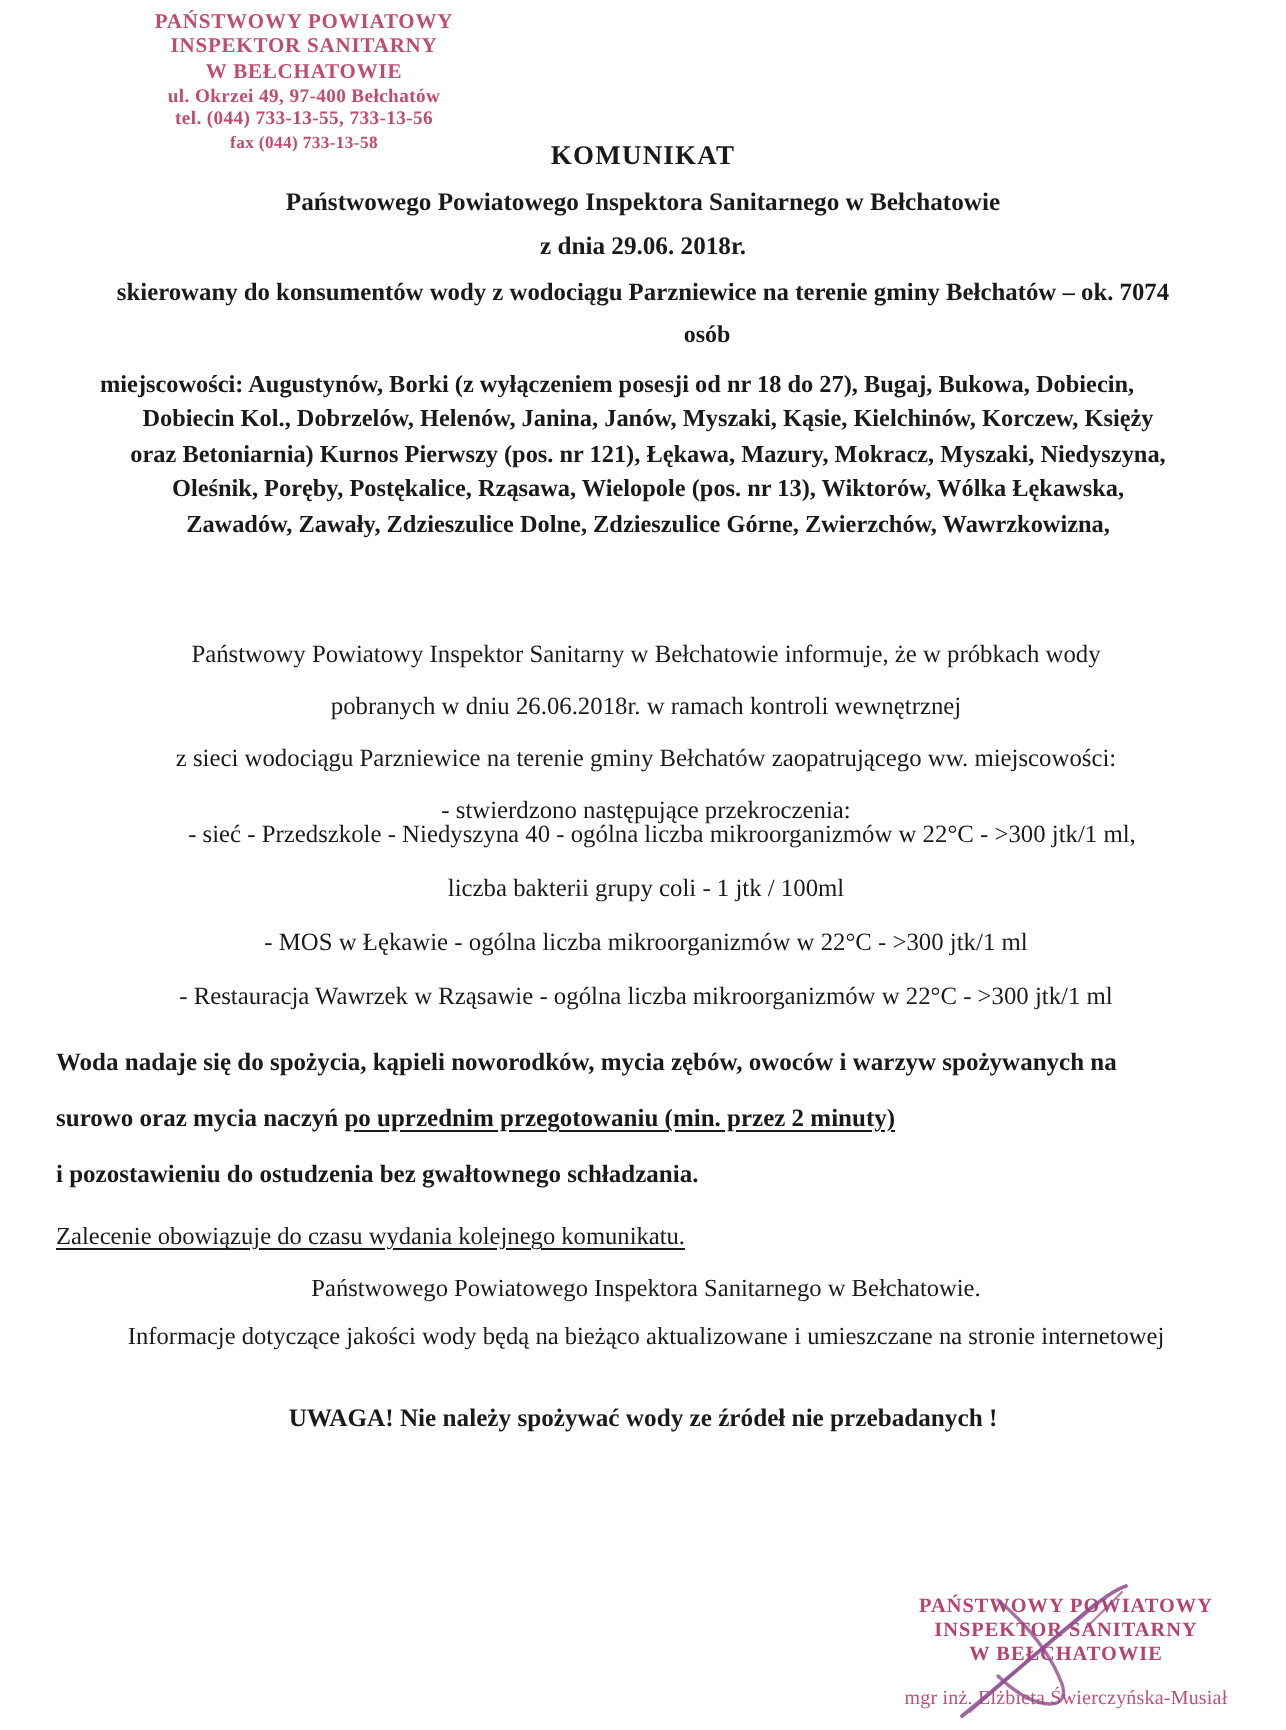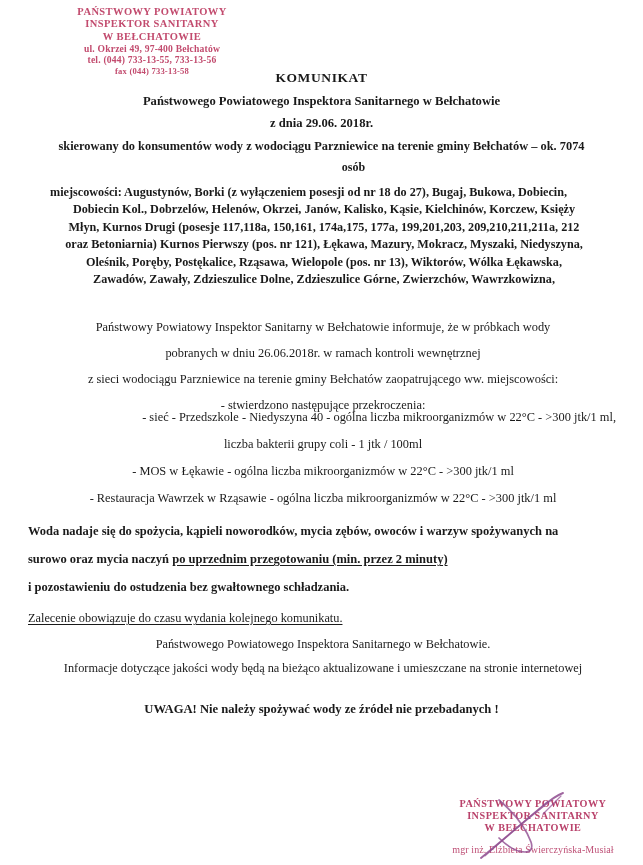--- a/index.html
+++ b/index.html
@@ -143,21 +143,21 @@
     top: 404px;
     width: 586px;
     text-align: center;
     font-size: 12.4px;
     line-height: 27px;
   }
   .findings .ln {
     white-space: nowrap;
   }
   .findings .ln.f1 {
-    text-align: right;
+    text-align: center;
     padding-left: 16px;
   }
   .findings .ln.f2 {
     text-align: center;
   }
 
   
   .advisory {
     position: absolute;
     left: 28px;
@@ -269,22 +269,21 @@
   </div>
 
   <div class="doc-title">KOMUNIKAT</div>
   <div class="subtitle1">Państwowego Powiatowego Inspektora Sanitarnego w Bełchatowie</div>
   <div class="subtitle2">z dnia 29.06. 2018r.</div>
   <div class="addressee">skierowany do konsumentów wody z wodociągu Parzniewice na terenie gminy Bełchatów – ok. 7074</div>
   <div class="addressee-cont">osób</div>
 
   <div class="localities">
     <div class="line first">miejscowości: Augustynów, Borki (z wyłączeniem posesji od nr 18 do 27), Bugaj,  Bukowa,  Dobiecin,</div>
-    <div class="line">Dobiecin Kol., Dobrzelów, Helenów,  Okrzei, Janów, Kalisko, Kąsie, Kielchinów, Korczew, Księży</div>
-    <div class="line">Młyn, Kurnos Drugi (posesje 117,118a, 150,161, 174a,175, 177a, 199,201,203, 209,210,211,211a, 212</div>
+    <div class="line">Dobiecin Kol., Dobrzelów, Helenów,  Janina, Janów, Myszaki, Kąsie, Kielchinów, Korczew, Księży</div>
     <div class="line">oraz Betoniarnia) Kurnos Pierwszy (pos. nr 121), Łękawa, Mazury, Mokracz, Myszaki, Niedyszyna,</div>
     <div class="line">Oleśnik, Poręby, Postękalice,  Rząsawa, Wielopole (pos. nr 13), Wiktorów, Wólka Łękawska,</div>
     <div class="line">Zawadów, Zawały, Zdzieszulice Dolne, Zdzieszulice Górne, Zwierzchów, Wawrzkowizna,</div>
   </div>
 
   <div class="body-block">
     <div class="ln">Państwowy Powiatowy Inspektor Sanitarny w Bełchatowie informuje, że w  próbkach wody</div>
     <div class="ln">pobranych w dniu 26.06.2018r. w ramach kontroli wewnętrznej</div>
     <div class="ln">z sieci wodociągu Parzniewice na terenie gminy Bełchatów zaopatrującego ww. miejscowości:</div>
     <div class="ln">- stwierdzono następujące przekroczenia:</div>

